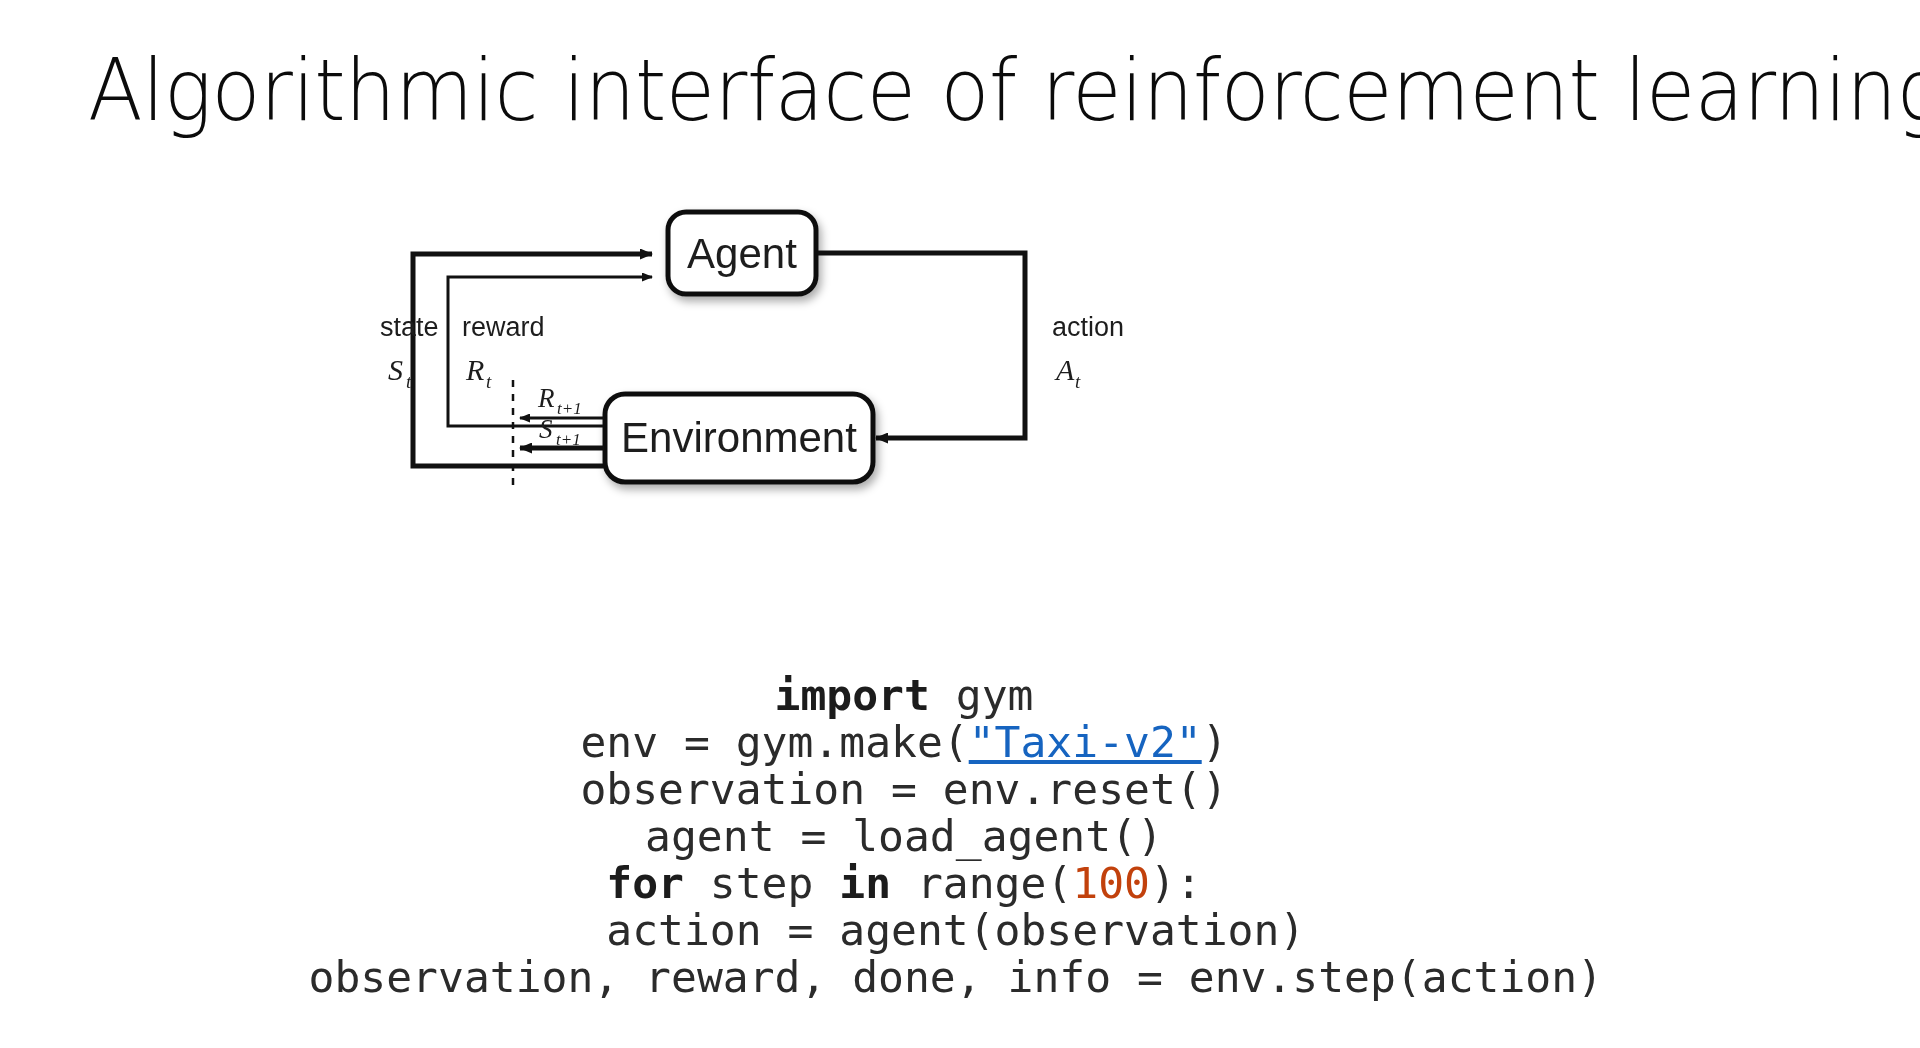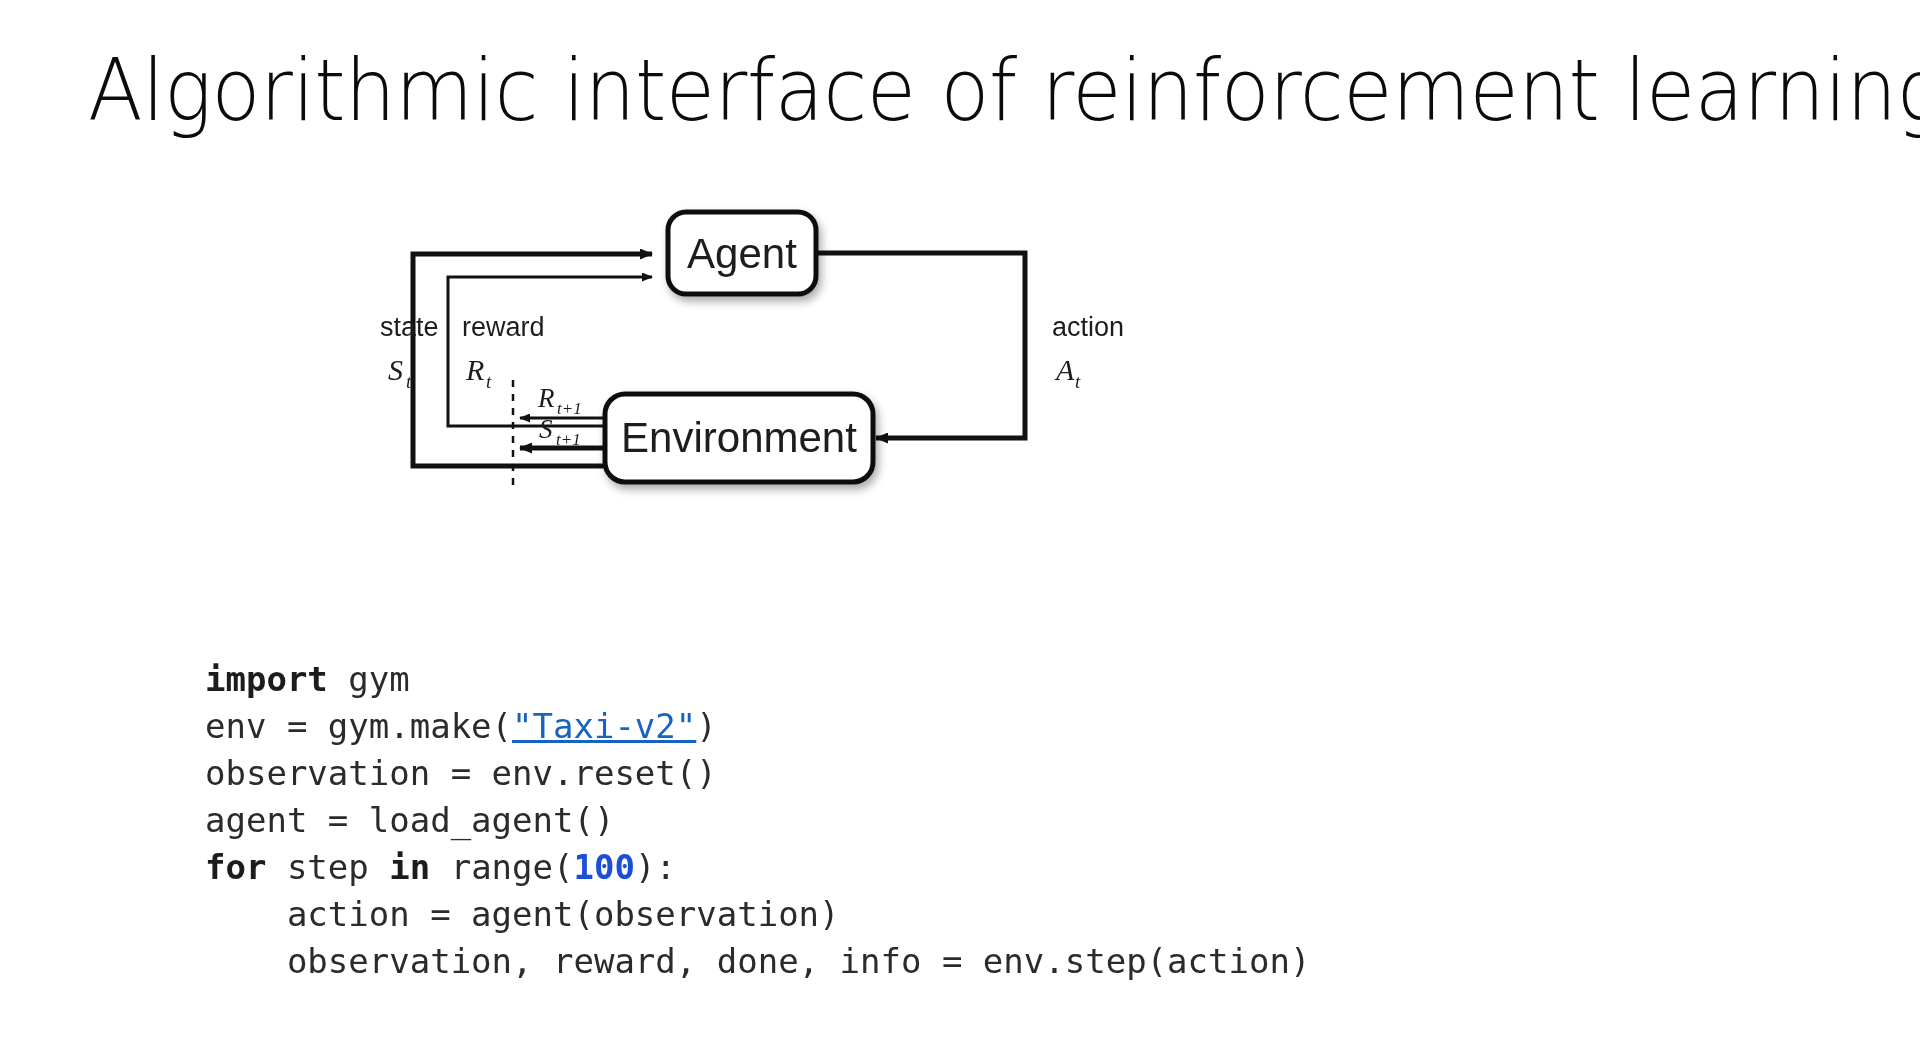--- a/index.html
+++ b/index.html
@@ -40,31 +40,32 @@
     top: 198px;
     width: 1060px;
     height: 330px;
   }
   #diagram svg { display: block; }
 
   
   #code-block {
     position: absolute;
     left: 205px;
-    top: 656px;
+    top: 672px;
     font-family: "DejaVu Sans Mono", "Liberation Mono", monospace;
-    font-size: 34px;
+    font-size: 43px;
     line-height: 47px;
     color: #2b2b2b;
     white-space: pre;
     letter-spacing: 0px;
+    text-align: center;
   }
   .code-line { display: block; height: 47px; }
   .kw   { font-weight: bold; color: #1c1c1c; }
-  .num  { color: #1d4ed8; font-weight: bold; }
+  .num  { color: #c2410c; }
   .lnk  { color: #1664c0; text-decoration: underline; }
 </style>
 </head>
 <body>
 
 <div id="slide">
 
   <div id="slide-title">Algorithmic interface of reinforcement learning</div>
 
   <div id="diagram">

